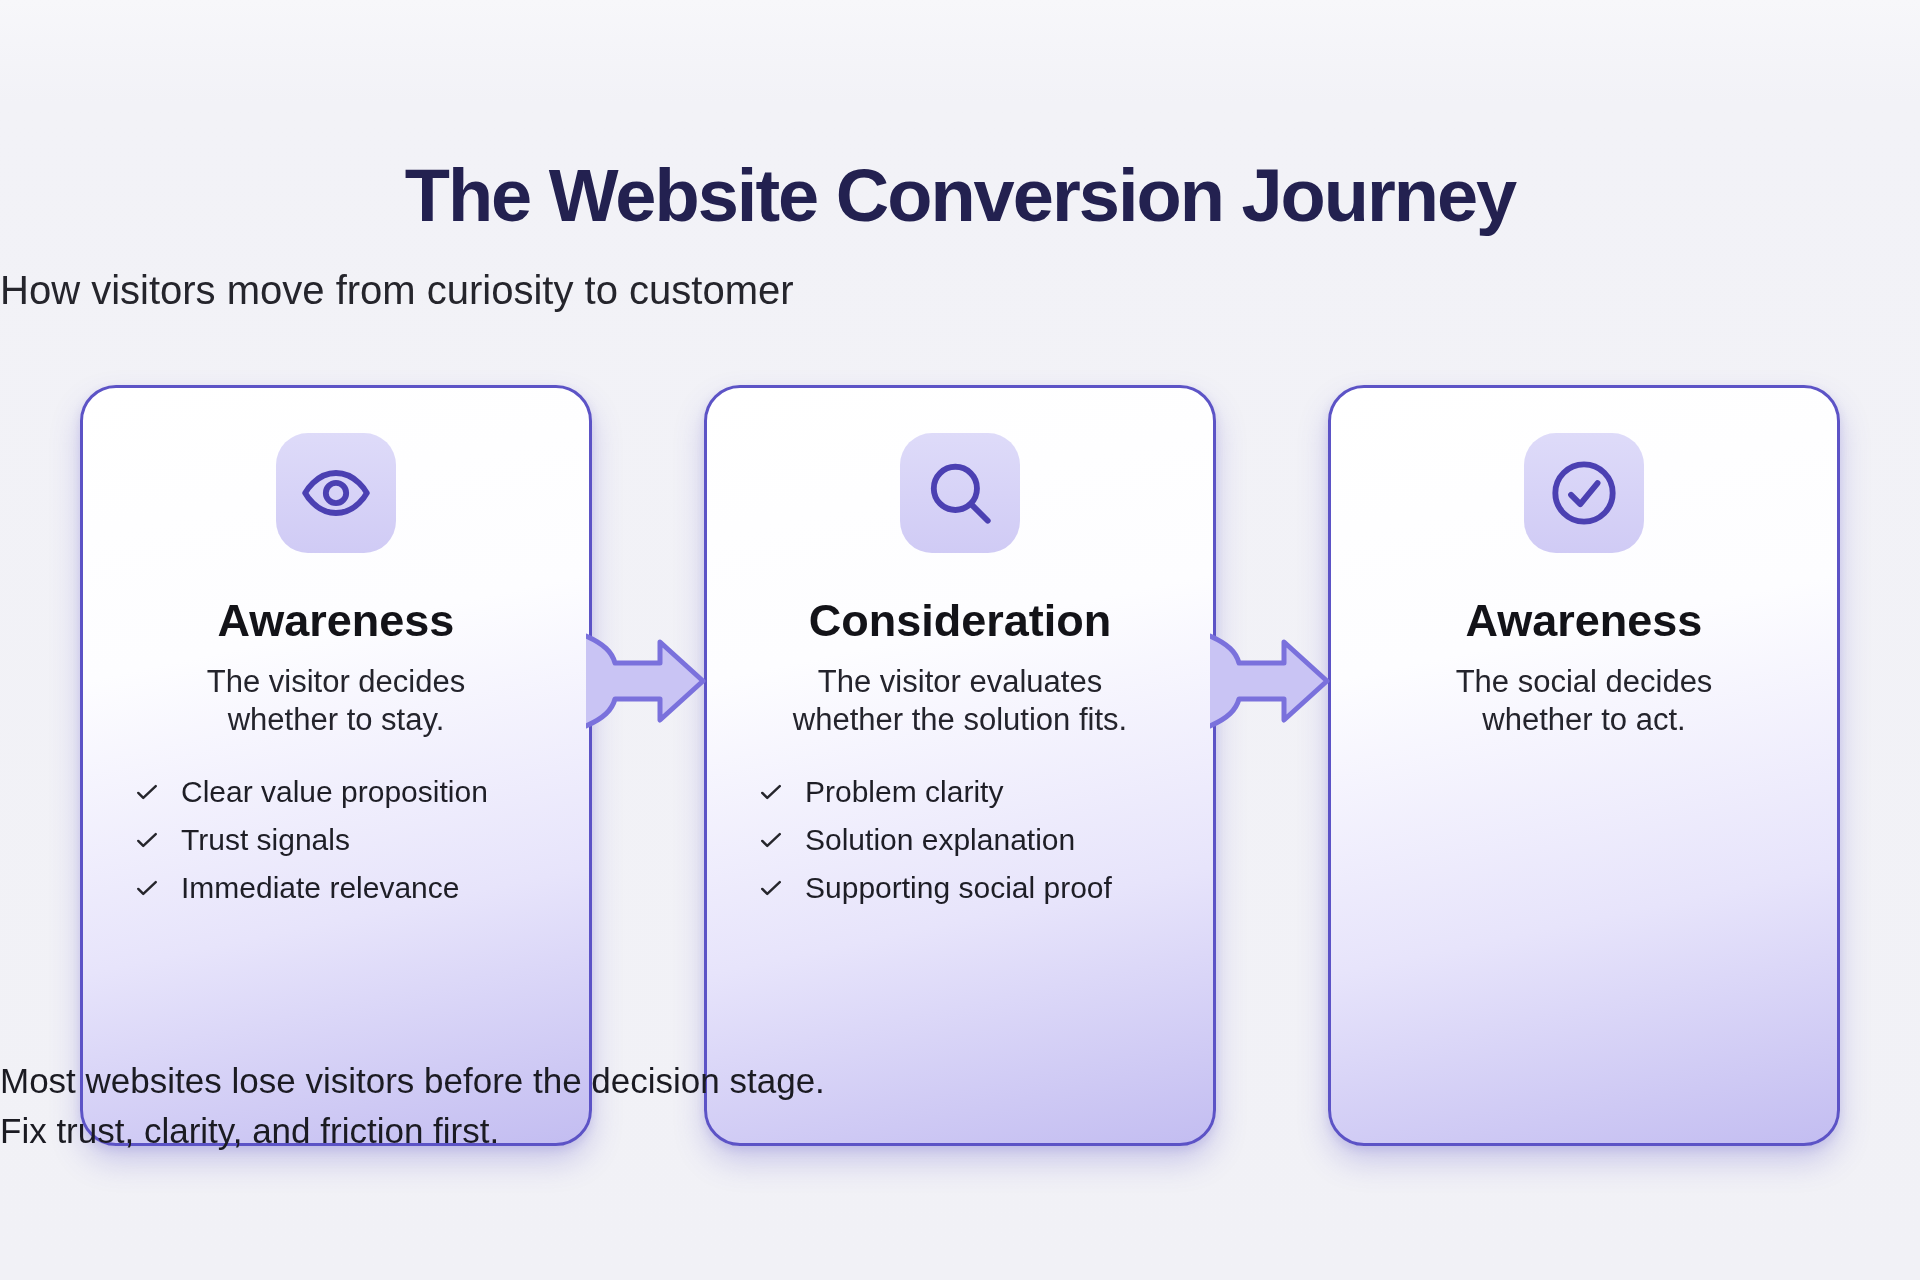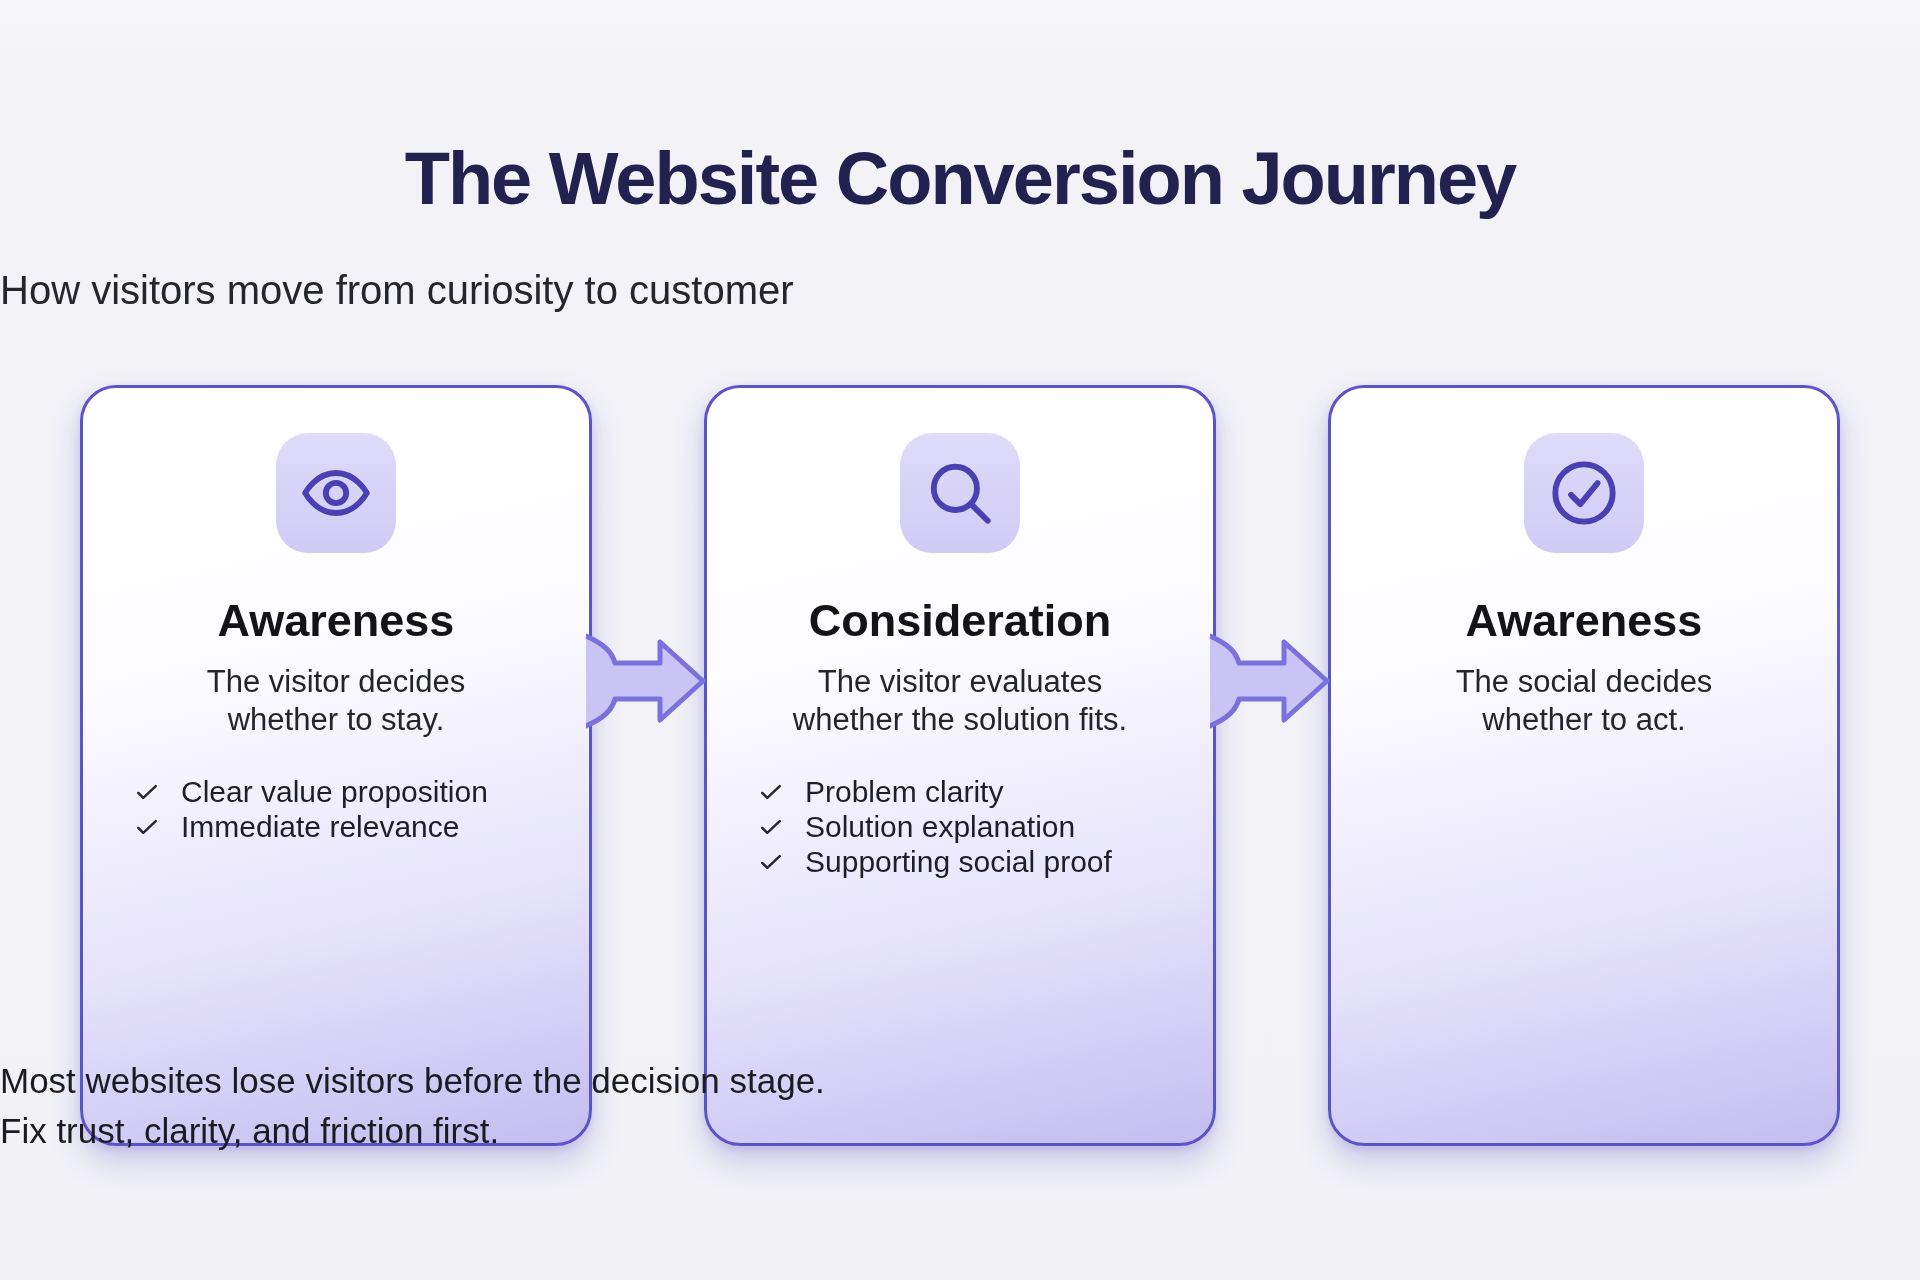--- a/index.html
+++ b/index.html
@@ -12,21 +12,21 @@
   .canvas {
     position: relative;
     width: 1920px;
     height: 1280px;
     background: linear-gradient(180deg, #f7f7fa 0%, #f2f2f7 8%, #f1f1f6 100%);
   }
 
   
   .main-title {
     position: absolute;
-    top: 136px; left: 0; width: 100%;
+    top: 153px; left: 0; width: 100%;
     text-align: center;
     font-size: 74px;
     font-weight: 700;
     letter-spacing: -2px;
     color: #232150;
   }
   .subtitle {
     position: absolute;
     top: 268px; left: 0; width: 100%;
     text-align: left;
@@ -73,21 +73,21 @@
     max-width: 360px;
     font-size: 31px;
     line-height: 1.22;
     color: #24242c;
   }
   .checklist {
     margin-top: 36px;
     padding-left: 50px;
     display: flex;
     flex-direction: column;
-    gap: 1px;
+    gap: 14px;
     text-align: left;
   }
   .check-row {
     display: flex;
     align-items: center;
     gap: 20px;
     font-size: 30px;
     color: #1e1e26;
   }
   .check-row svg { width: 28px; height: 28px; flex: 0 0 28px; }
@@ -135,20 +135,26 @@
         <div class="check-row">
           <svg viewBox="0 0 24 24" fill="none" stroke="#26262c" stroke-width="2.1" stroke-linecap="round" stroke-linejoin="round">
               <path d="M4.5 12.8l4.3 4.3L19.5 7"></path>
             </svg>
           <span>Clear value proposition</span>
         </div>
         <div class="check-row">
           <svg viewBox="0 0 24 24" fill="none" stroke="#26262c" stroke-width="2.1" stroke-linecap="round" stroke-linejoin="round">
               <path d="M4.5 12.8l4.3 4.3L19.5 7"></path>
             </svg>
+          <span>Trust signals</span>
+        </div>
+        <div class="check-row">
+          <svg viewBox="0 0 24 24" fill="none" stroke="#26262c" stroke-width="2.1" stroke-linecap="round" stroke-linejoin="round">
+              <path d="M4.5 12.8l4.3 4.3L19.5 7"></path>
+            </svg>
           <span>Immediate relevance</span>
         </div>
       </div>
     </div>
 
     <div class="stage-card">
       <div class="icon-tile">
         <svg viewBox="0 0 24 24" fill="none" stroke="#4b40b2" stroke-width="1.9" stroke-linecap="round" stroke-linejoin="round">
           <circle cx="10.5" cy="10.5" r="7"></circle>
           <path d="M15.6 15.6 21 21"></path>

